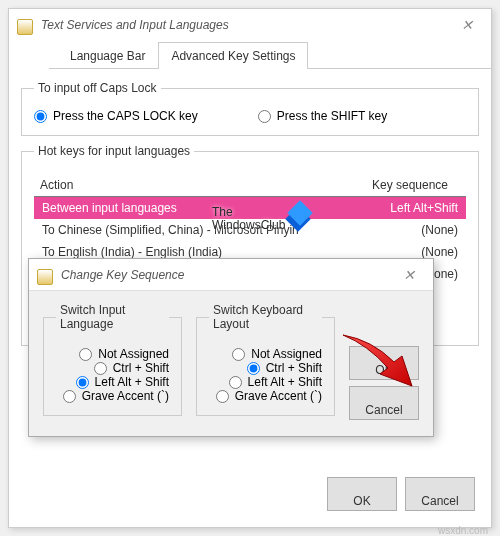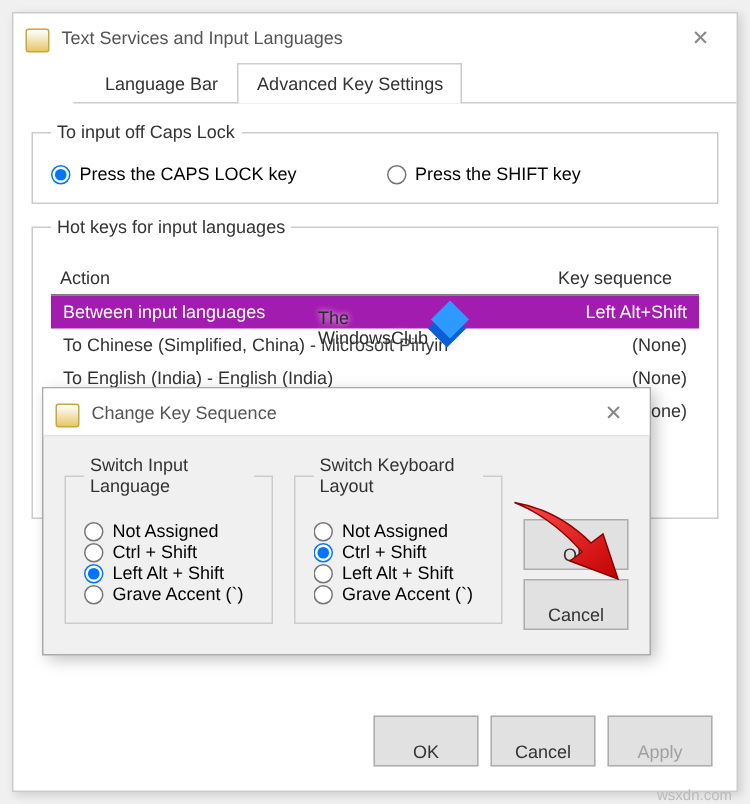--- a/index.html
+++ b/index.html
@@ -1,44 +1,44 @@
 <!DOCTYPE html>
 <html><head>
   <meta charset="utf-8">
   <style>
     * { box-sizing: border-box; margin: 0; padding: 0; font-family: "Segoe UI", Tahoma, sans-serif; font-size: 12px; }
     body { background: #f0f0f0; width: 500px; height: 536px; overflow: hidden; position: relative; }
     
     
     .window { position: absolute; left: 8px; top: 8px; right: 8px; bottom: 8px; background: #fff; border: 1px solid #ccc; box-shadow: 2px 2px 6px rgba(0,0,0,0.15); }
-    .titlebar { height: 32px; display: flex; align-items: center; padding: 0 8px; color: #555; }
+    .titlebar { height: 32px; display: flex; align-items: center; padding: 0 8px; color: #555; font-style: italic; }
     .titlebar .icon { width: 16px; height: 16px; margin-right: 8px; }
     .titlebar .title { flex: 1; }
     .titlebar .close { width: 32px; text-align: center; color: #888; font-size: 14px; cursor: pointer; }
     
     .tabstrip { display: flex; padding: 0 8px; border-bottom: 1px solid #ccc; margin-left: 40px; }
     .tab { padding: 6px 12px; border: 1px solid transparent; border-bottom: none; position: relative; top: 1px; color: #333; cursor: pointer; }
     .tab.active { border-color: #ccc; background: #fff; }
     
     .content { padding: 12px; }
     
     fieldset { border: 1px solid #ccc; padding: 10px 12px 12px 12px; margin-bottom: 8px; }
     legend { padding: 0 4px; color: #333; }
     
     .radio-row { display: flex; gap: 60px; margin-top: 4px; }
-    .radio-opt { display: flex; align-items: center; gap: 6px; cursor: pointer; }
+    .radio-opt { display: flex; align-items: center; gap: 6px; cursor: pointer; justify-content: flex-end; }
     .radio-opt input { margin: 0; }
     
     .table { width: 100%; margin-top: 6px; }
     .table-head { display: flex; padding: 4px 6px; color: #333; gap: 16px; }
     .th-action { flex: 1; }
     .th-key { width: 100px; text-align: center; }
     .table-head-underline { border-top: 1px solid #7a7a7a; }
     .tr { display: flex; padding: 4px 8px; color: #333; cursor: pointer; }
-    .tr.selected { background: #a21caf; color: #fff; }
+    .tr.selected { background: #ec4899; color: #fff; }
     .td-action { flex: 1; overflow: hidden; white-space: nowrap; text-overflow: ellipsis; }
     .td-key { width: 100px; text-align: right; }
     
     .dlg-buttons { position: absolute; right: 16px; bottom: 16px; display: flex; gap: 8px; }
     .btn { min-width: 70px; height: 24px; padding: 16px 12px; background: #e1e1e1; border: 1px solid #adadad; color: #333; cursor: pointer; }
     .btn.disabled { color: #a0a0a0; }
     
     
     .subdialog { position: absolute; left: 28px; top: 258px; width: 406px; border: 1px solid #aaa; background: #f0f0f0; box-shadow: 3px 3px 10px rgba(0,0,0,0.25); }
     .subdialog .titlebar { background: #fff; border-bottom: 1px solid #e0e0e0; }
@@ -113,21 +113,20 @@
           <div class="td-action">To English (United States) - US</div>
           <div class="td-key">(None)</div>
         </div>
       </div>
     </fieldset>
   </div>
 
   <div class="dlg-buttons">
     <button class="btn">OK</button>
     <button class="btn">Cancel</button>
-    <button class="btn disabled">Apply</button>
   </div>
 </div>
 
 <div class="wm-sq"></div>
 <div class="wm-sq2"></div>
 <div class="watermark">
   <div>The</div>
   <div>WindowsClub</div>
 </div>
 

